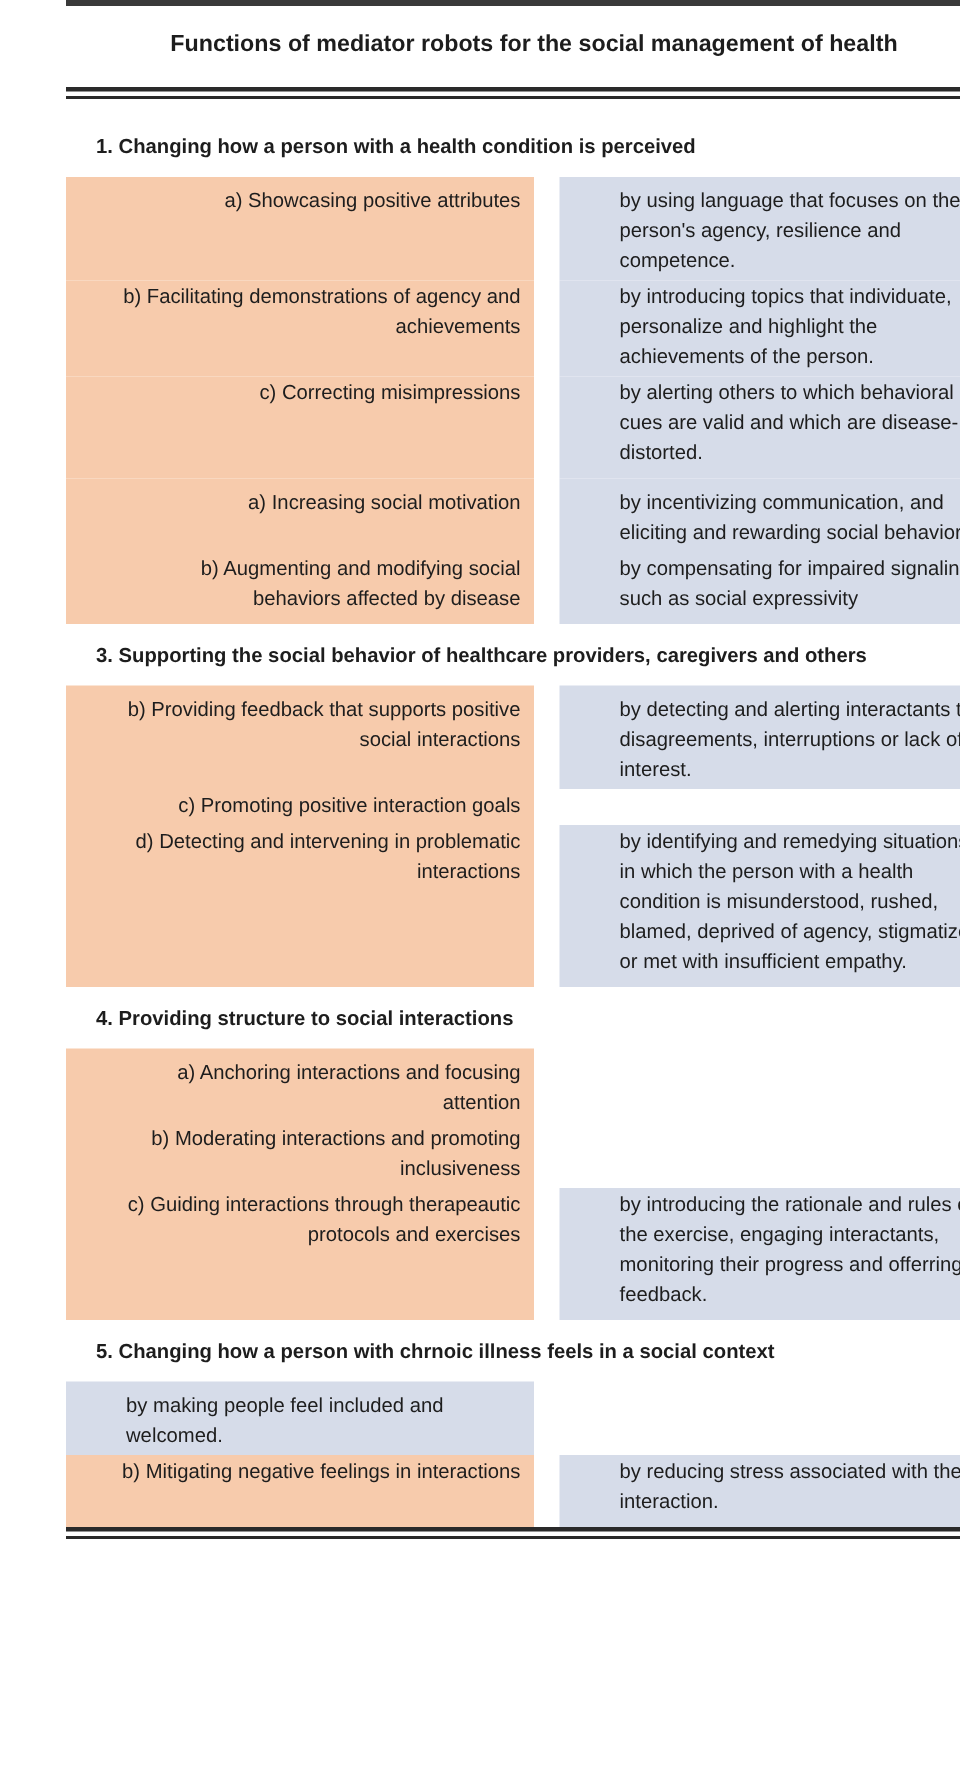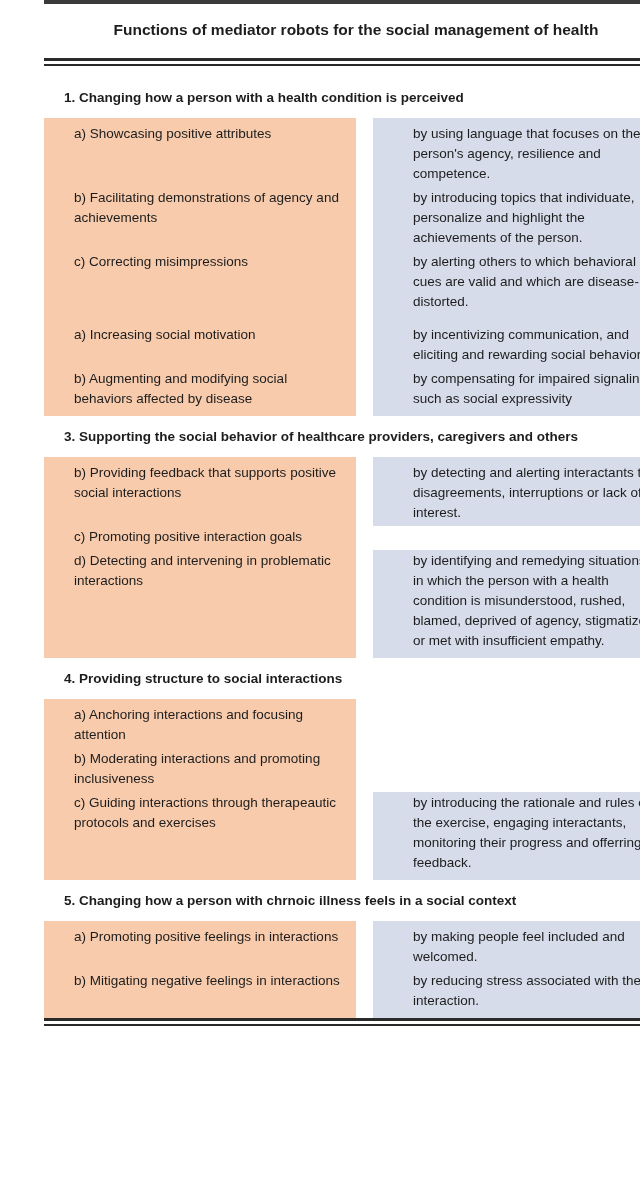--- a/index.html
+++ b/index.html
@@ -42,21 +42,21 @@
     column-gap: 17px;
   }
   .cell {
     font-size: 13.5px;
     line-height: 20px;
     padding: 1px 9px 3px 9px;
     box-sizing: border-box;
   }
   .function {
     background: var(--function-bg, #F7CBAC);
-    text-align: left;
+    text-align: right;
     padding-left: 30px;
   }
   .mechanism {
     background: var(--mechanism-bg, #D6DCE9);
     padding-right: 12px;
     padding-left: 40px;
   }
   .row:first-child .cell { padding-top: 6px; }
   .row:last-child  .cell { padding-bottom: 7px; }
 </style>
@@ -125,21 +125,20 @@
           <div class="row">
             <div class="cell function">c) Guiding interactions through therapeautic protocols and exercises</div>
             <div class="cell mechanism">by introducing the rationale and rules of the exercise, engaging interactants, monitoring their progress  and offerring feedback.</div>
           </div>
         </div>
       </section>
       <section class="section">
         <h2 class="section-heading">5. Changing how a person with chrnoic illness feels in a social context</h2>
         <div class="rows">
           <div class="row">
-            <div class="cell function">a) Promoting positive feelings in interactions</div>
             <div class="cell mechanism">by making people feel included and welcomed.</div>
           </div>
           <div class="row">
             <div class="cell function">b) Mitigating negative feelings in interactions</div>
             <div class="cell mechanism">by reducing stress associated with the interaction.</div>
           </div>
         </div>
       </section>
     </div>
   <div class="rule-double"></div>

